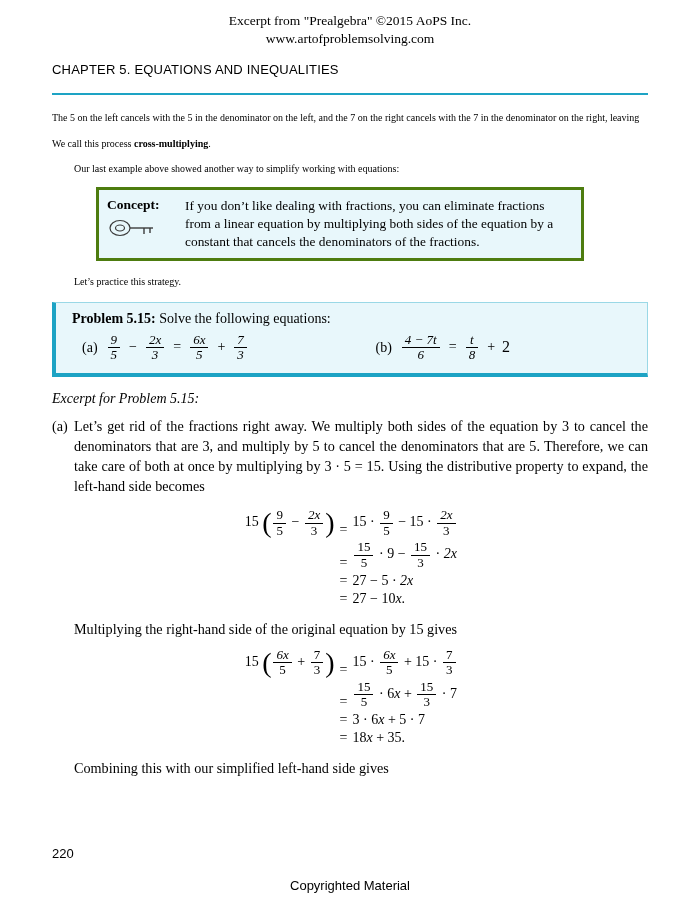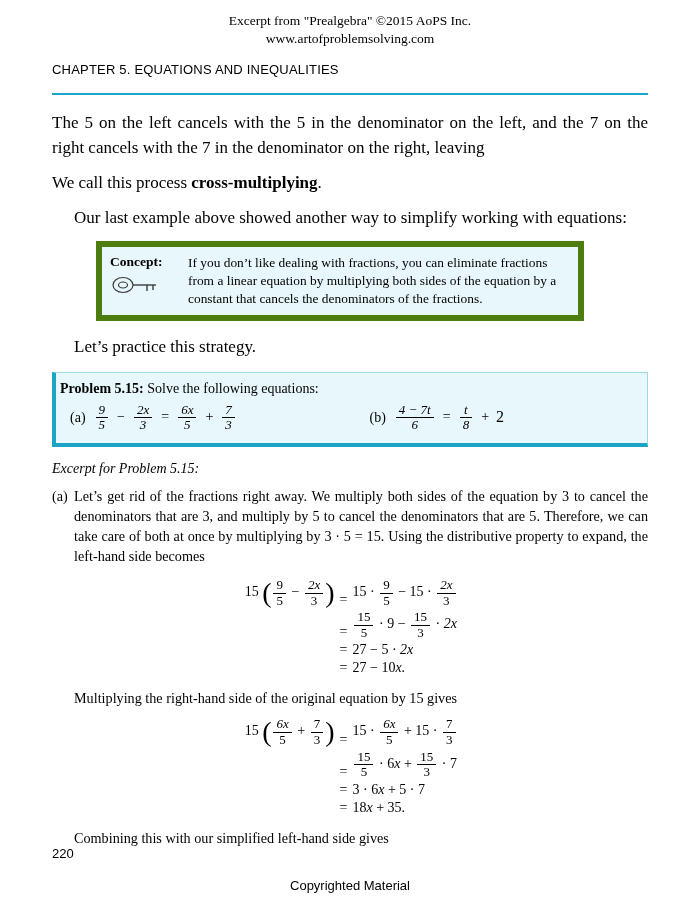--- a/index.html
+++ b/index.html
@@ -37,21 +37,21 @@
     font-size: 13px;
     letter-spacing: 0.2px;
     margin-top: 14px;
     padding-bottom: 16px;
   }
   .rule {
     border-bottom: 2px solid #1da3c4;
     margin-bottom: 16px;
   }
   p.body {
-    font-size: 17px;
+    font-size: 10px;
     line-height: 1.42;
     margin: 0 0 11px 0;
     text-align: justify;
   }
   p.indent {
     text-indent: 22px;
   }
   .centerline {
     text-align: center;
     font-size: 14.2px;
@@ -60,21 +60,21 @@
   .math {
     font-family: "Liberation Serif", serif;
   }
   .it { font-style: italic; }
   .bold { font-weight: bold; }
 
   
   .concept-box {
     margin: 4px 0 0 44px;
     width: 488px;
-    border: 6px solid #4d7c0f;
+    border: 3px solid #4d7c0f;
     background: #e8f7fb;
     box-sizing: border-box;
     display: flex;
     padding: 7px 10px 8px 8px;
   }
   .concept-left {
     width: 78px;
     flex: 0 0 78px;
     position: relative;
   }
@@ -95,21 +95,21 @@
 
   
   .problem-box {
     margin: 12px 0 0 0;
     width: 596px;
     background: #e8f7fb;
     border: 1px solid #9ad8e6;
     border-left: 4px solid #1da3c4;
     border-bottom: 4px solid #1da3c4;
     box-sizing: border-box;
-    padding: 8px 12px 10px 4px;
+    padding: 8px 12px 10px 16px;
   }
   .problem-title {
     font-size: 14px;
     margin-bottom: 6px;
   }
   .problem-parts {
     display: flex;
     align-items: center;
     margin-top: 6px;
   }

